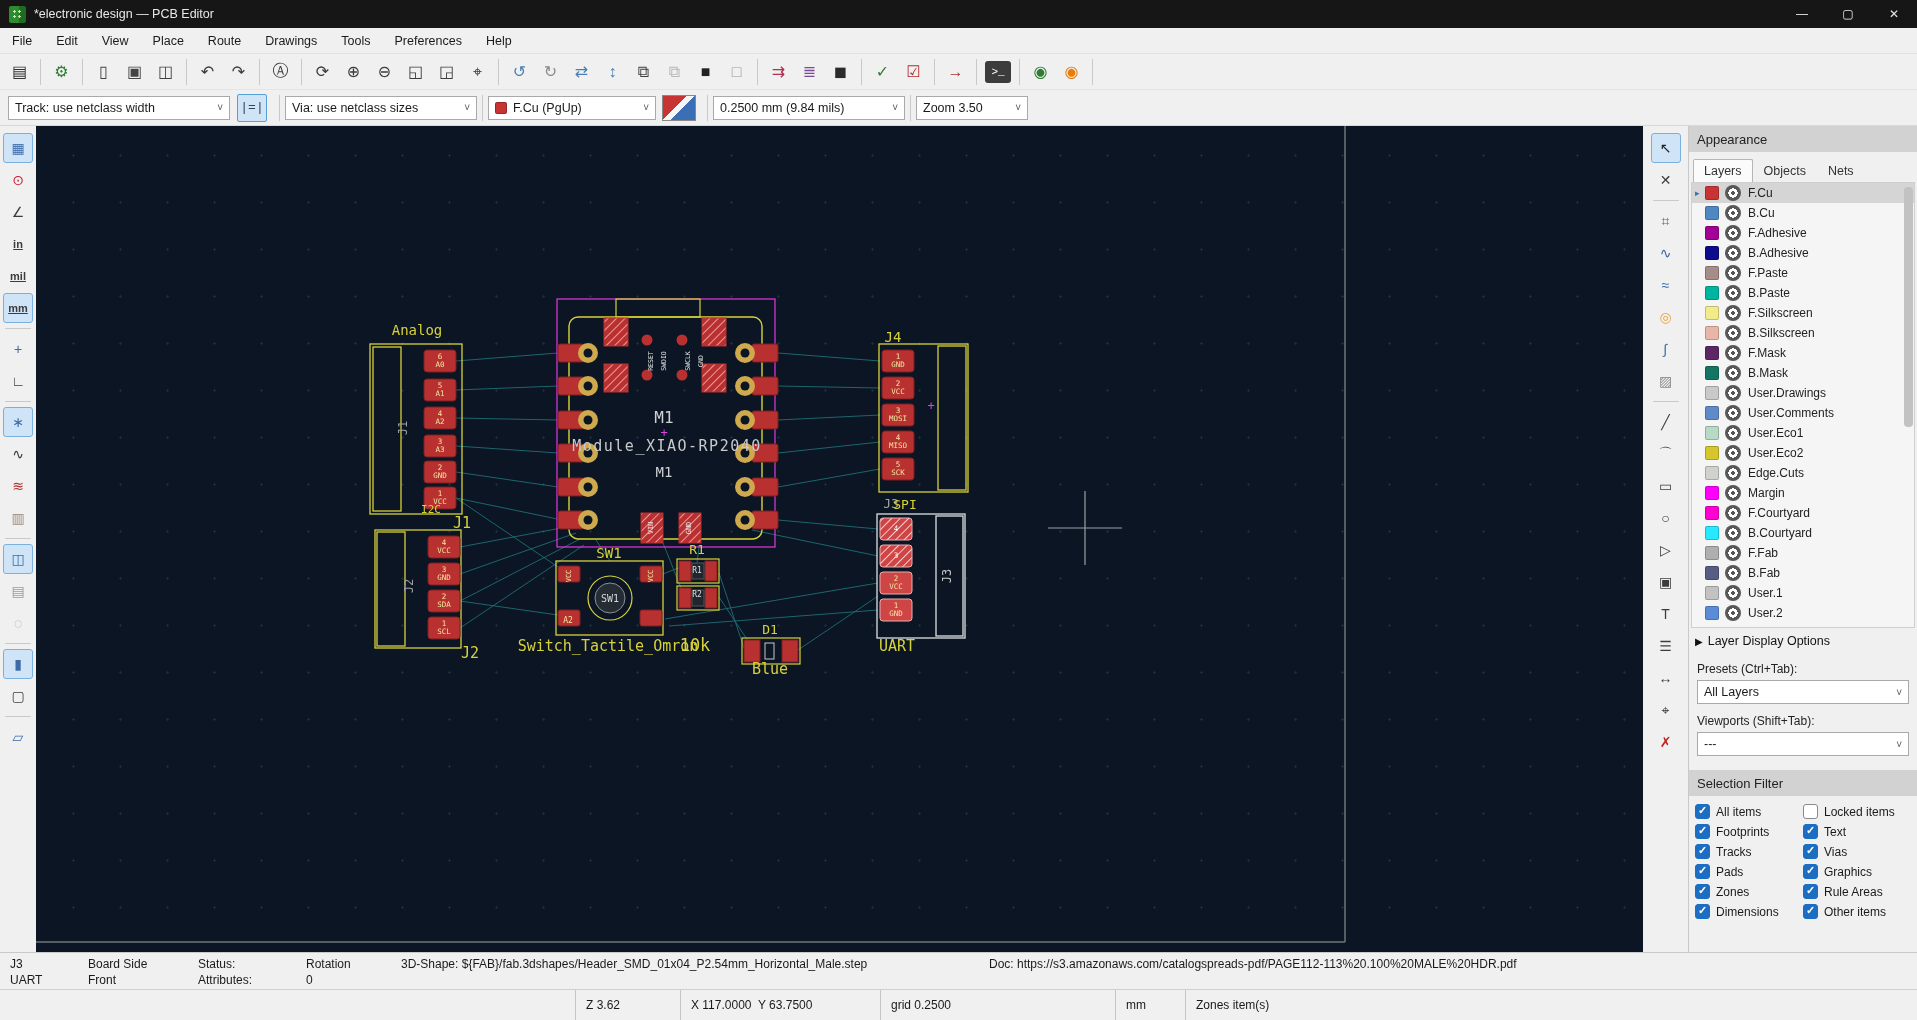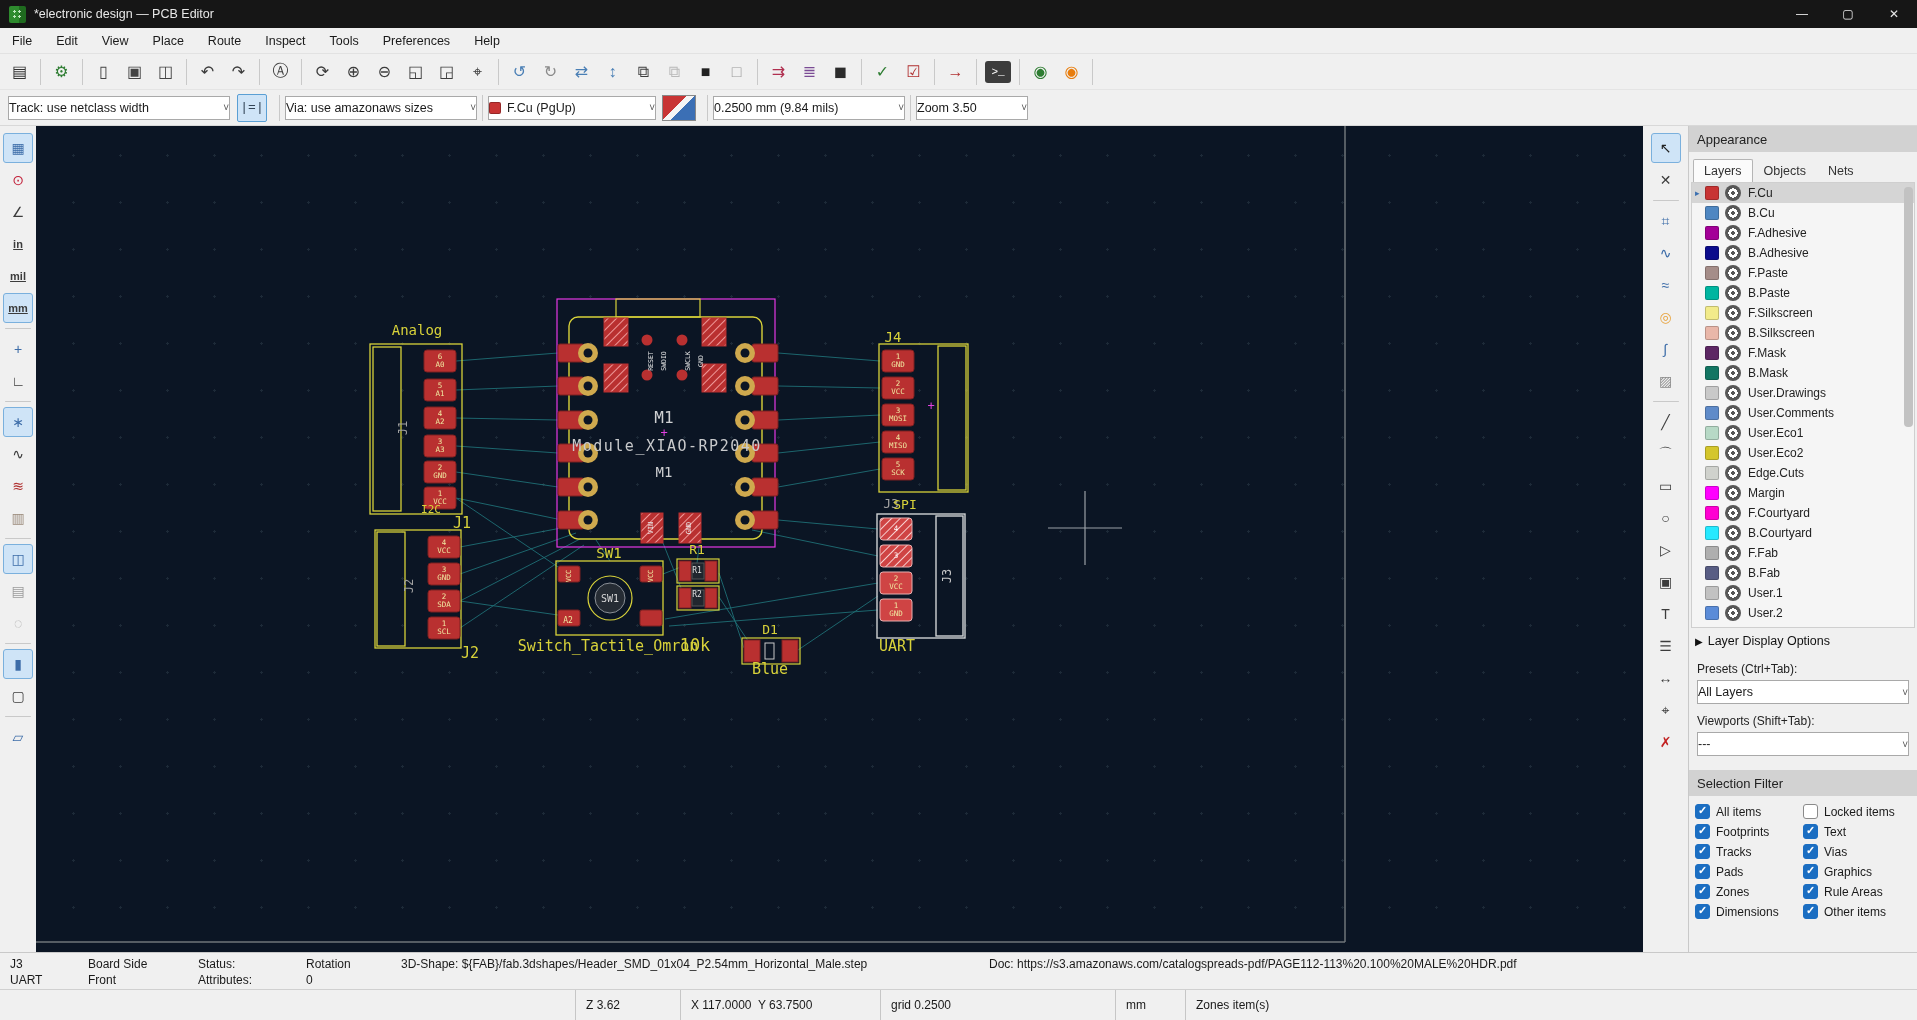--- a/index.html
+++ b/index.html
@@ -14,21 +14,21 @@
   .win-btn{width:46px;display:flex;align-items:center;justify-content:center;font-size:12px;color:#e8e8e8;}
   .menubar{height:26px;background:#f0f0f0;display:flex;align-items:center;border-bottom:1px solid #e2e2e2;}
   .menu-item{padding:0 12px;height:100%;display:flex;align-items:center;font-size:12.5px;}
   .toolbar{height:36px;background:#f0f0f0;display:flex;align-items:center;padding-left:4px;border-bottom:1px solid #e4e4e4;}
   .tgroup{display:flex;align-items:center;}
   .tsep{width:1px;height:26px;background:#c9c9c9;margin:0 5px;}
   .tbtn{width:31px;height:30px;display:flex;align-items:center;justify-content:center;font-size:16px;color:#3c3c3c;border-radius:3px;}
   .tbtn.disabled{color:#b9b9b9;}
   .tbtn.console-style{font-family:"Liberation Mono",monospace;font-size:11px;background:#3c3c3c;color:#fff;width:26px;height:22px;border-radius:3px;margin:0 3px;}
   .toolbar2{height:36px;background:#f0f0f0;display:flex;align-items:center;padding-left:8px;border-bottom:1px solid #d8d8d8;}
-  .dd{height:24px;background:#fff;border:1px solid #a9a9a9;display:flex;align-items:center;padding:0 0;font-size:12.5px;position:relative;}
+  .dd{height:24px;background:#fff;border:1px solid #a9a9a9;display:flex;align-items:center;padding:0 6px;font-size:12.5px;position:relative;}
   .dd .chev{margin-left:auto;color:#555;font-size:10px;padding-left:10px;}
   .dd-track{width:222px;}
   .dd-via{width:192px;}
   .dd-layer{width:168px;}
   .dd-width{width:192px;}
   .dd-zoom{width:112px;}
   .sw{width:12px;height:12px;border-radius:2px;margin-right:6px;border:1px solid rgba(0,0,0,.25);flex:none;}
   .toggle-btn{width:30px;height:28px;border:1px solid #5a9fd4;background:#cfe4f7;border-radius:2px;display:flex;align-items:center;justify-content:center;margin:0 7px;color:#2a5web;}
   .toggle-glyph{font-family:"Liberation Mono",monospace;font-size:13px;color:#345;}
   .pair-swatch{width:34px;height:26px;border:1px solid #888;margin:0 6px;background:linear-gradient(135deg,#c83434 42%,#f5f5f5 42% 56%,#3b6fb5 56%);}
@@ -92,21 +92,21 @@
     </div>
 </div>
 
 <div class="menubar">
 
 <span class="menu-item">File</span>
     <span class="menu-item">Edit</span>
     <span class="menu-item">View</span>
     <span class="menu-item">Place</span>
     <span class="menu-item">Route</span>
-    <span class="menu-item">Inspect</span>
+    <span class="menu-item">Drawings</span>
     <span class="menu-item">Tools</span>
     <span class="menu-item">Preferences</span>
     <span class="menu-item">Help</span>
   </div>
 
 <div class="toolbar">
 
 <div class="tgroup-wrap" style="display:flex;align-items:center;">
       <div class="tgroup">
 
@@ -215,21 +215,21 @@
 <div class="toolbar2">
   <div class="dd dd-track">
     <span>Track: use netclass width</span>
     <span class="chev">˅</span>
   </div>
   <div class="toggle-btn">
     <span class="toggle-glyph">|=|</span>
   </div>
   <span class="tsep"></span>
   <div class="dd dd-via">
-    <span>Via: use amazonaws sizes</span>
+    <span>Via: use netclass sizes</span>
     <span class="chev">˅</span>
   </div>
   <span class="tsep"></span>
   <div class="dd dd-layer">
     <span class="sw" style="background: rgb(200, 52, 52);"></span>
     <span>F.Cu (PgUp)</span>
     <span class="chev">˅</span>
   </div>
   <span class="pair-swatch"></span>
   <span class="tsep"></span>

